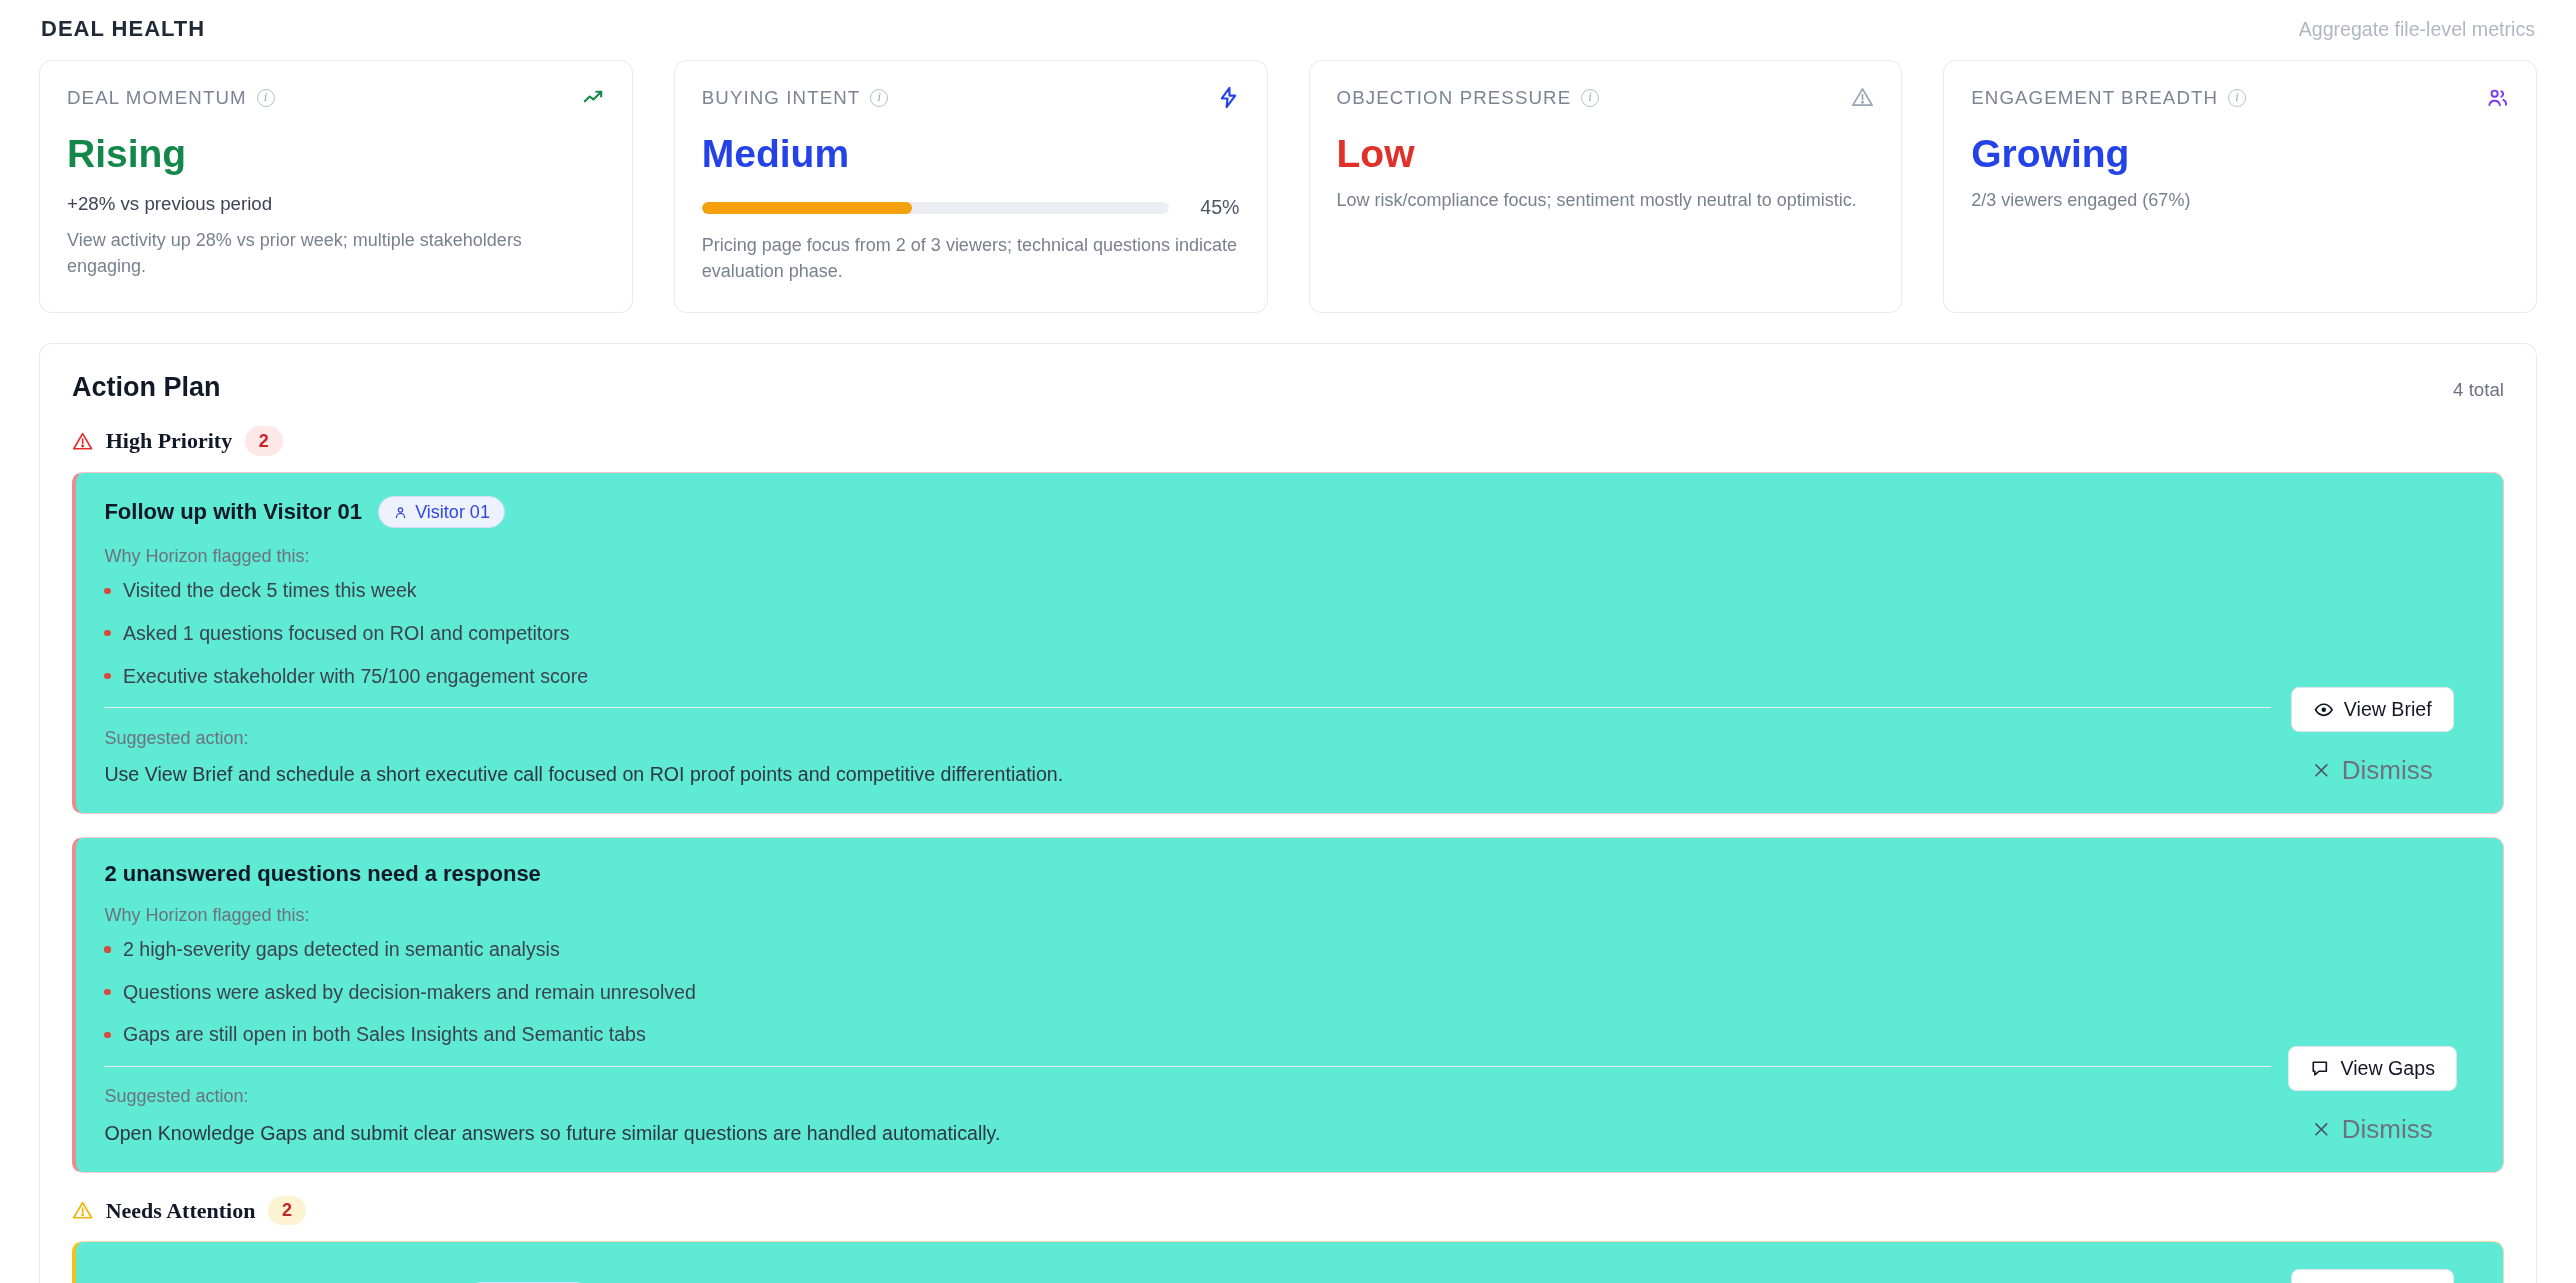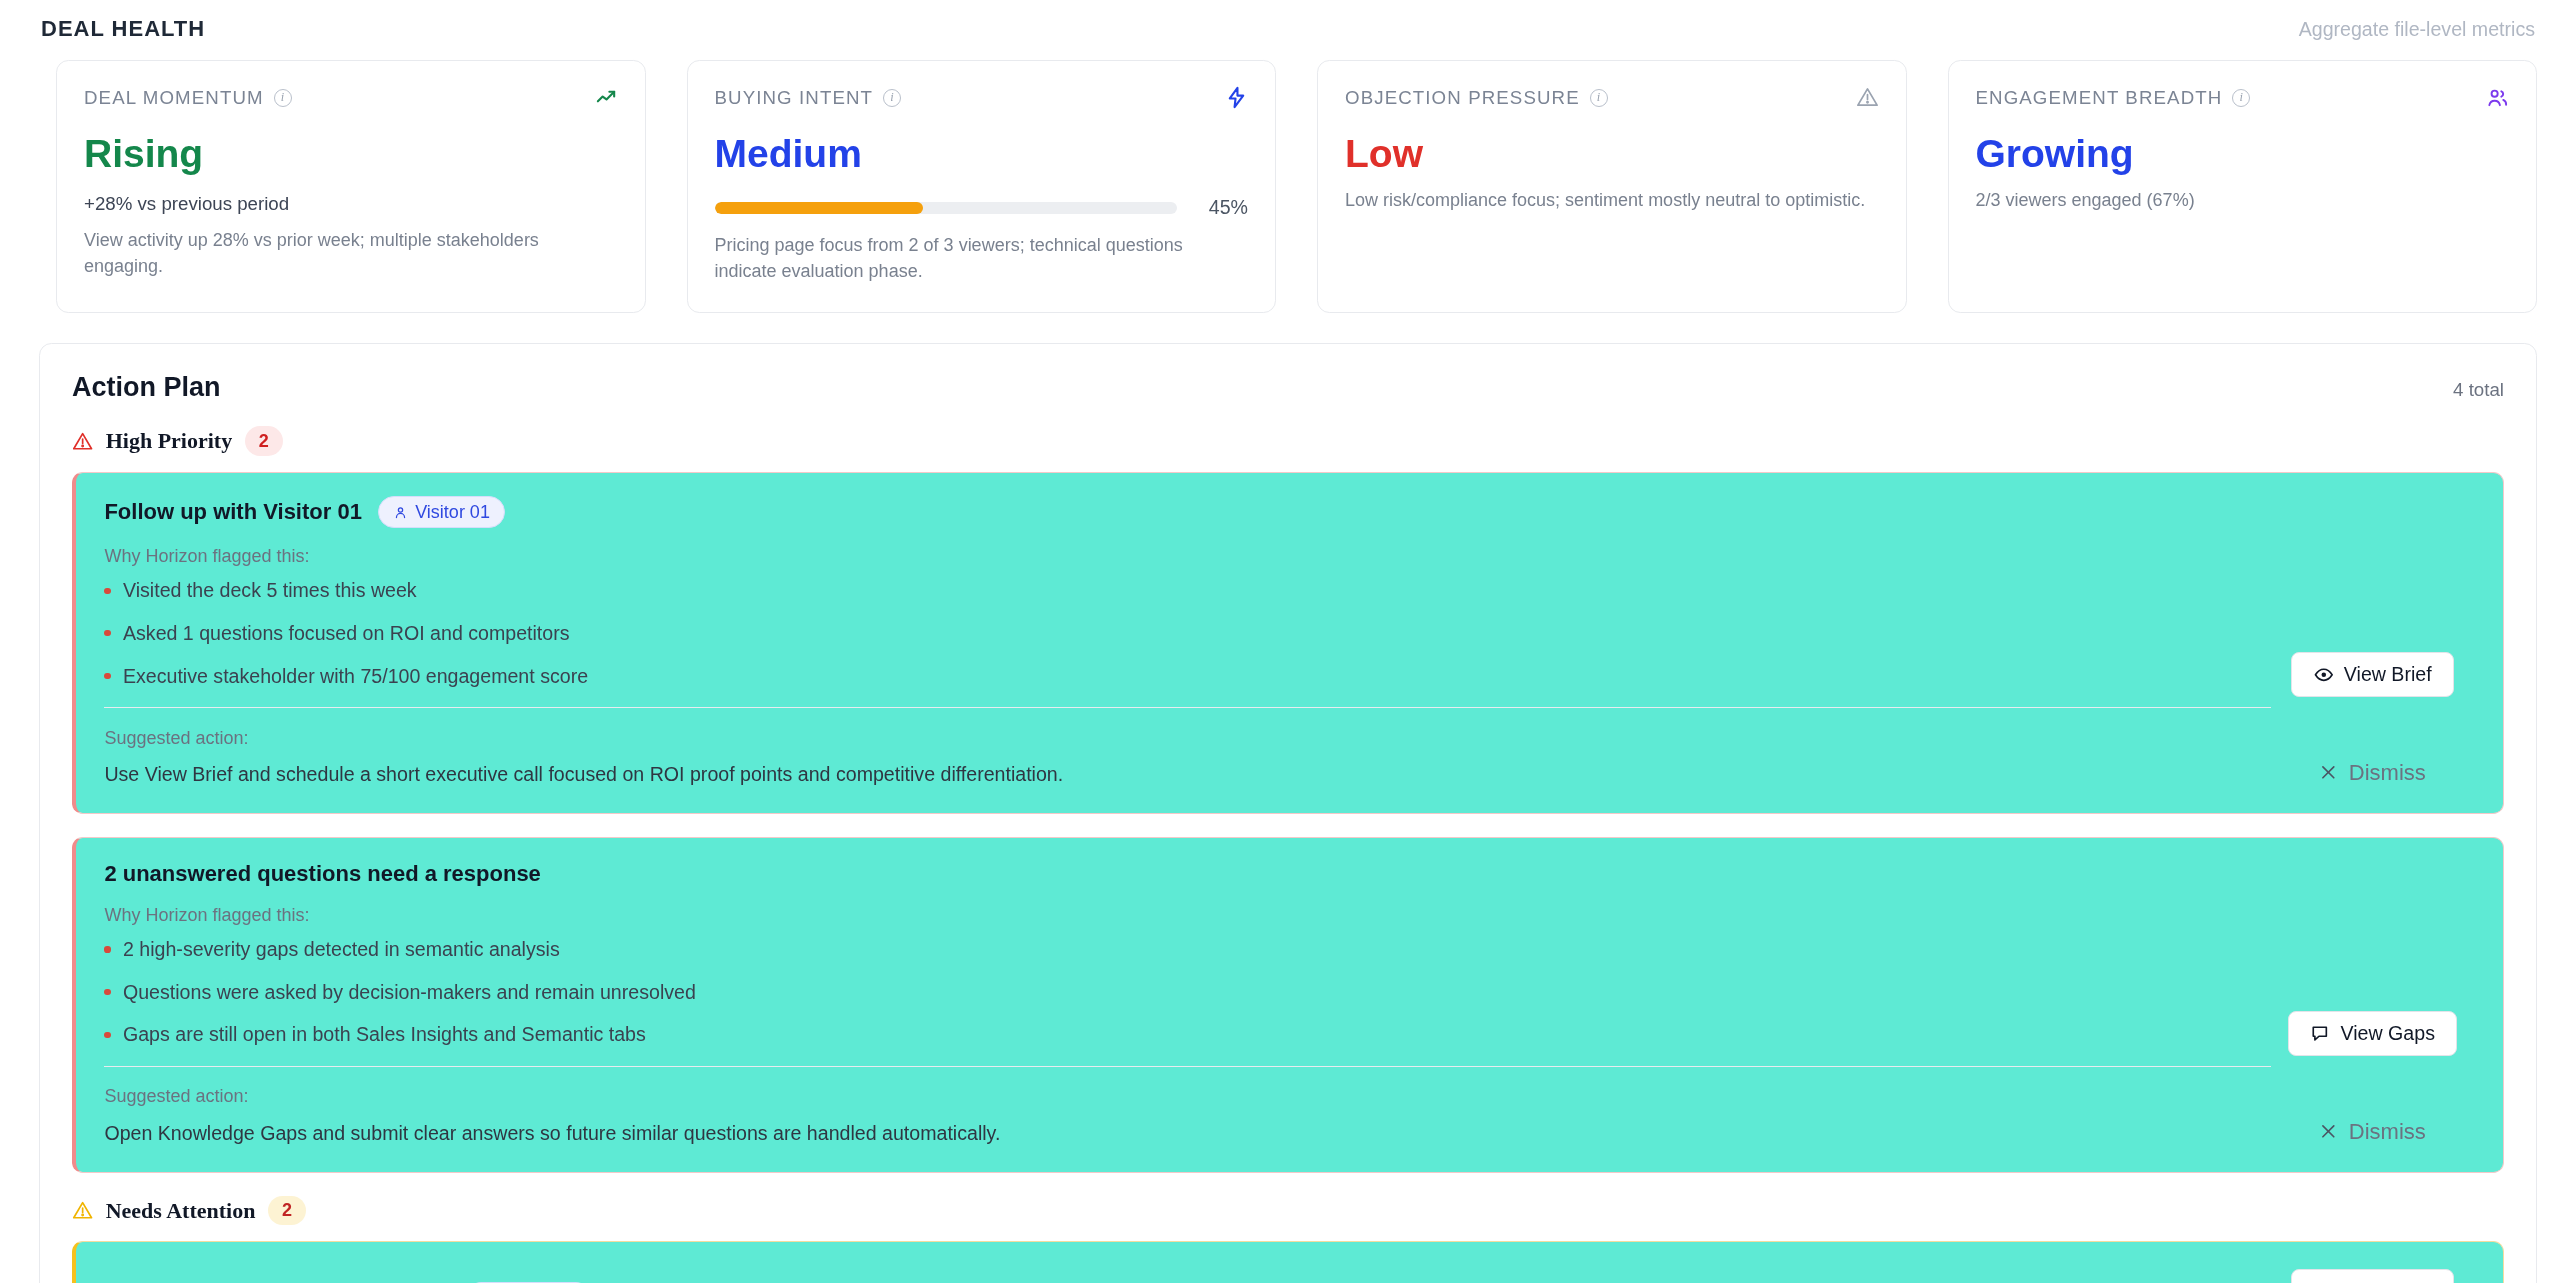--- a/index.html
+++ b/index.html
@@ -27,21 +27,21 @@
   }
   .section-sub {
     font-size: 19.6px;
     color: #b0b7c3;
   }
 
   
   .metrics-row {
     display: flex;
     gap: 41px;
-    padding: 9px 39px 0 56px;
+    padding: 9px 39px 0 39px;
   }
   .metric-card {
     flex: 1 1 0;
     background: #ffffff;
     border: 0.9px solid #e8eaee;
     border-radius: 12.4px;
     padding: 23px 27px 27px 27px;
     min-height: 253px;
   }
   .metric-top {
@@ -229,28 +229,27 @@
     font-size: 19.6px;
     color: #111827;
     font-family: "Liberation Sans", sans-serif;
     cursor: pointer;
     white-space: nowrap;
   }
   .link-btn {
     display: inline-flex;
     align-items: center;
     gap: 10.7px;
-    font-size: 22px;
+    font-size: 26px;
     color: #6b7280;
     background: none;
     border: none;
     cursor: pointer;
     font-family: "Liberation Sans", sans-serif;
     white-space: nowrap;
-    margin-top: 40px;
   }
   .ico { display: inline-flex; align-items: center; }
   .clip-bottom { overflow: hidden; }
 </style>
 </head>
 <body>
 
 <div class="section-head">
   <div class="section-title">DEAL HEALTH</div>
   <div class="section-sub">Aggregate file-level metrics</div>

